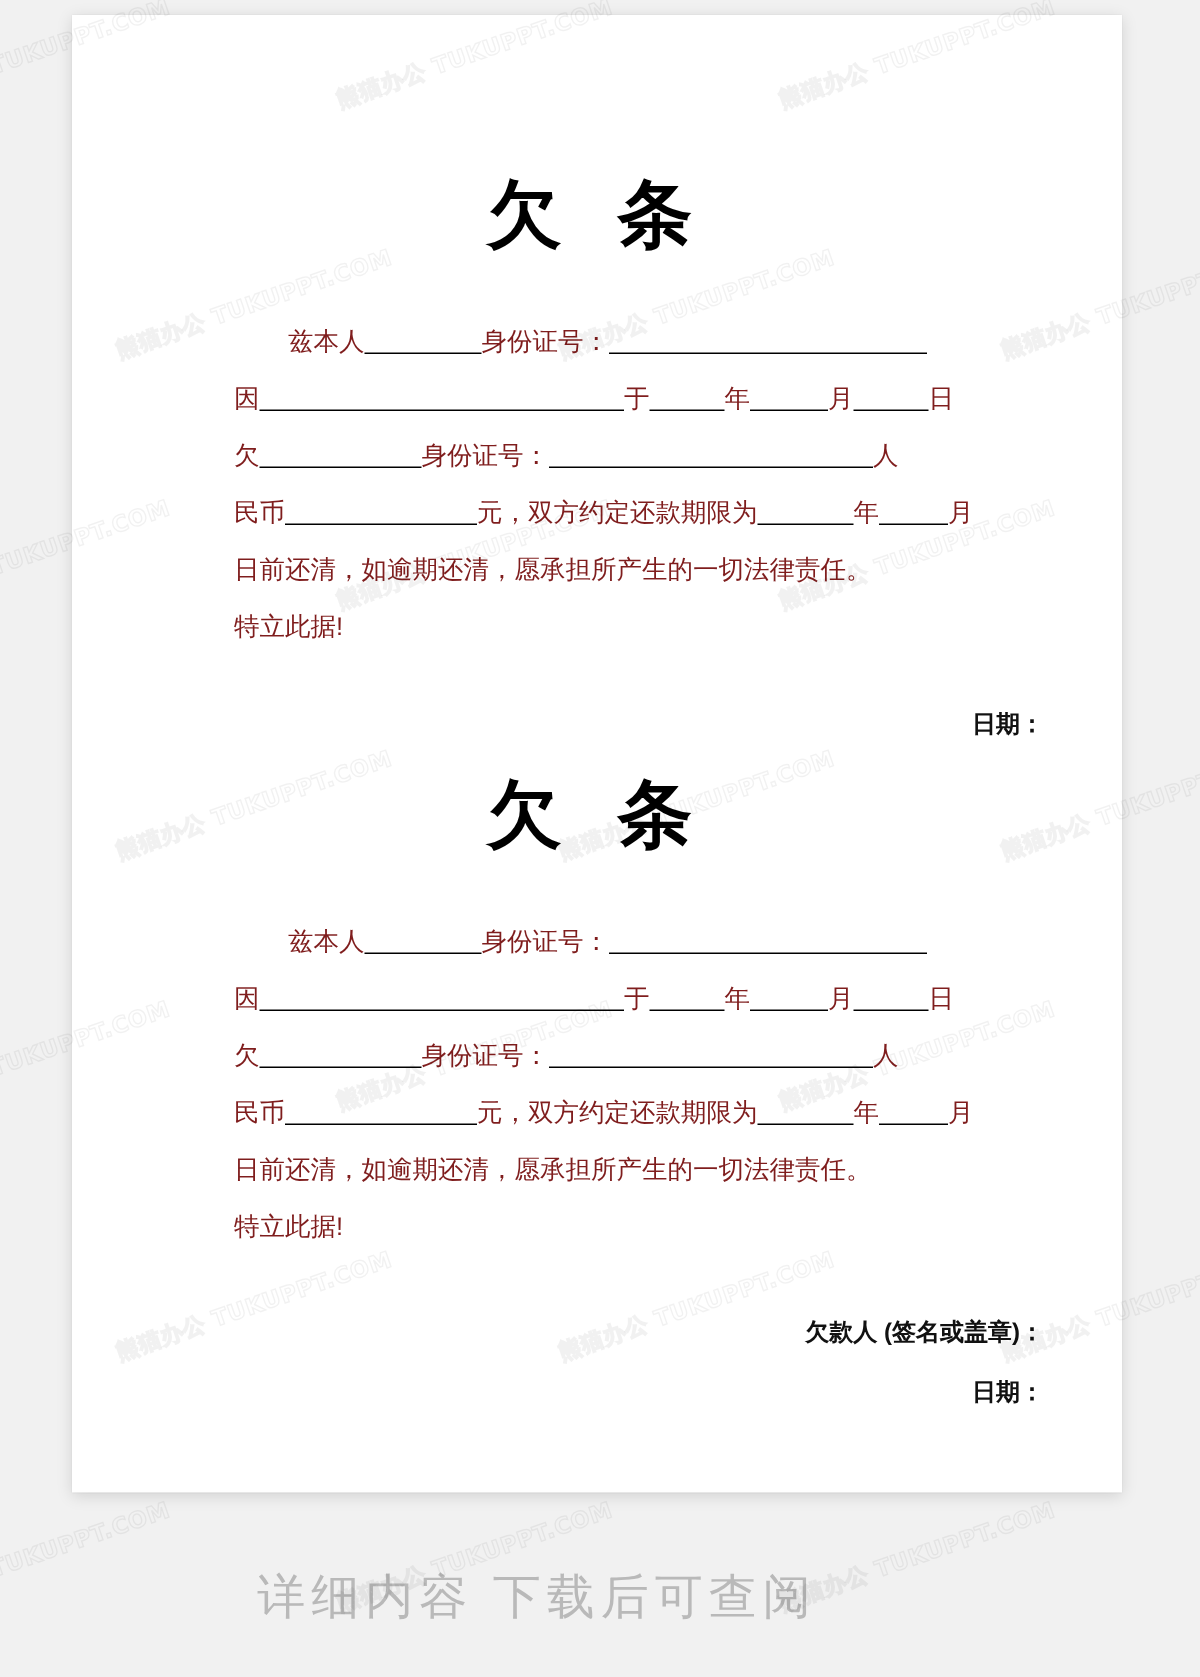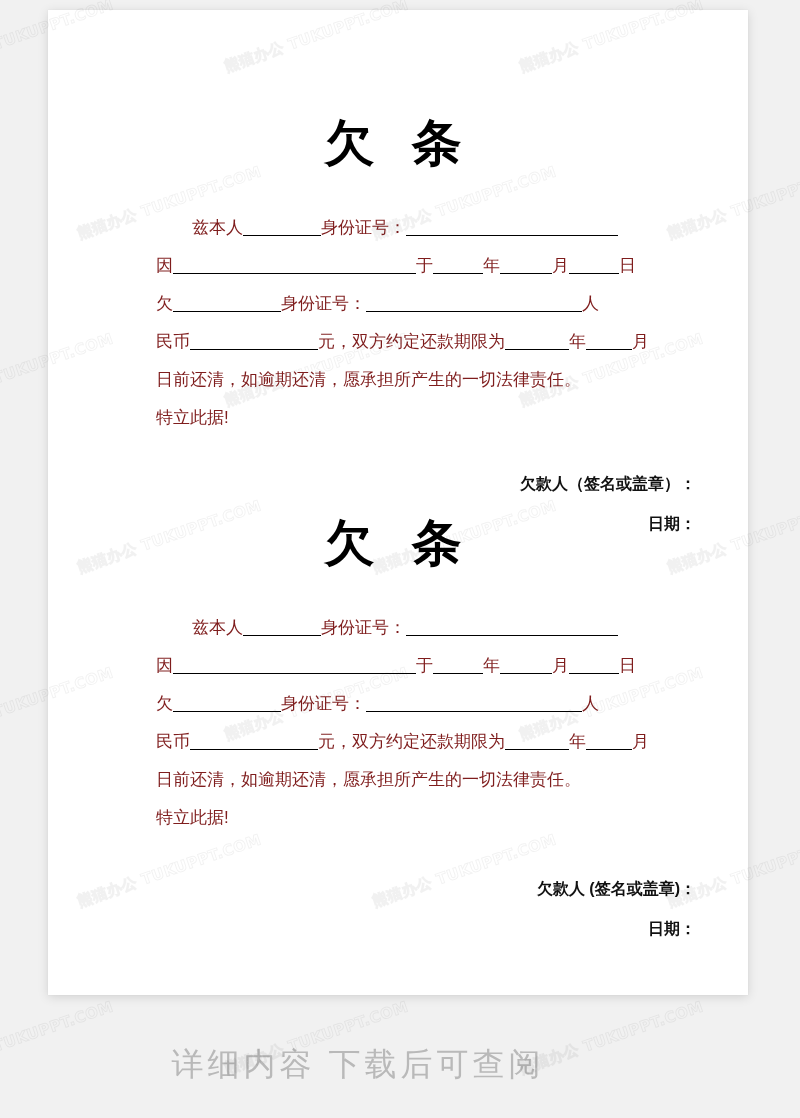--- a/index.html
+++ b/index.html
@@ -123,21 +123,20 @@
       <div class="doc-title">欠 条</div>
       <div class="body-lines" id="lines-0" style="margin-top:38px;">
           <span class="ln indent"><span>兹本人</span><span class="blank" style="width: 78px;"></span><span>身份证号：</span><span class="blank" style="width: 212px;"></span></span>
           <span class="ln"><span>因</span><span class="blank" style="width: 243px;"></span><span>于</span><span class="blank" style="width: 50px;"></span><span>年</span><span class="blank" style="width: 52px;"></span><span>月</span><span class="blank" style="width: 50px;"></span><span>日</span></span>
           <span class="ln"><span>欠</span><span class="blank" style="width: 108px;"></span><span>身份证号：</span><span class="blank" style="width: 216px;"></span><span>人</span></span>
           <span class="ln"><span>民币</span><span class="blank" style="width: 128px;"></span><span>元，双方约定还款期限为</span><span class="blank" style="width: 64px;"></span><span>年</span><span class="blank" style="width: 46px;"></span><span>月</span></span>
           <span class="ln"><span>日前还清，如逾期还清，愿承担所产生的一切法律责任。</span></span>
           <span class="ln"><span>特立此据!</span></span>
         </div>
       <div class="sign-block" style="margin-top:30px;">
-        <span class="sline">欠款人（签名或盖章）：</span>
         <span class="sline" style="margin-top:6px;">日期：</span>
       </div>
     </div>
   </div>
 
   <div class="doc" id="doc-1" style="top:506px;">
     <div class="doc-block">
       <div class="doc-title">欠 条</div>
       <div class="body-lines" id="lines-1" style="margin-top:38px;">
           <span class="ln indent"><span>兹本人</span><span class="blank" style="width: 78px;"></span><span>身份证号：</span><span class="blank" style="width: 212px;"></span></span>

